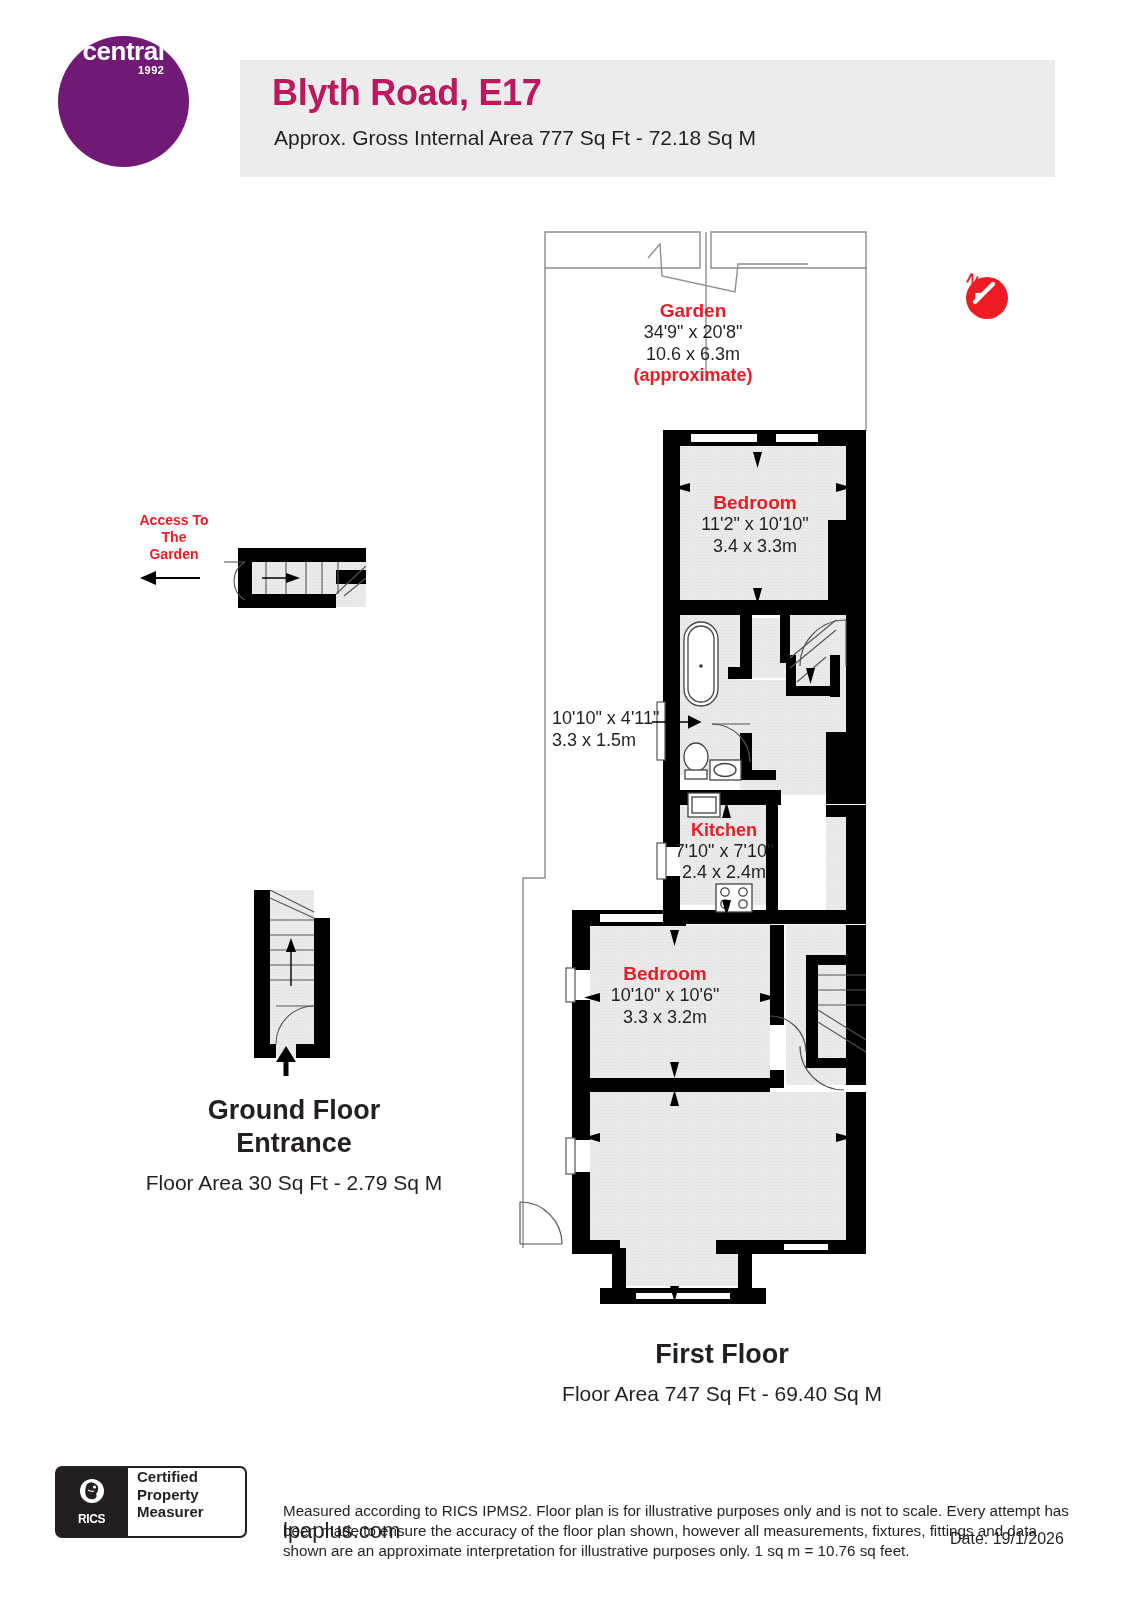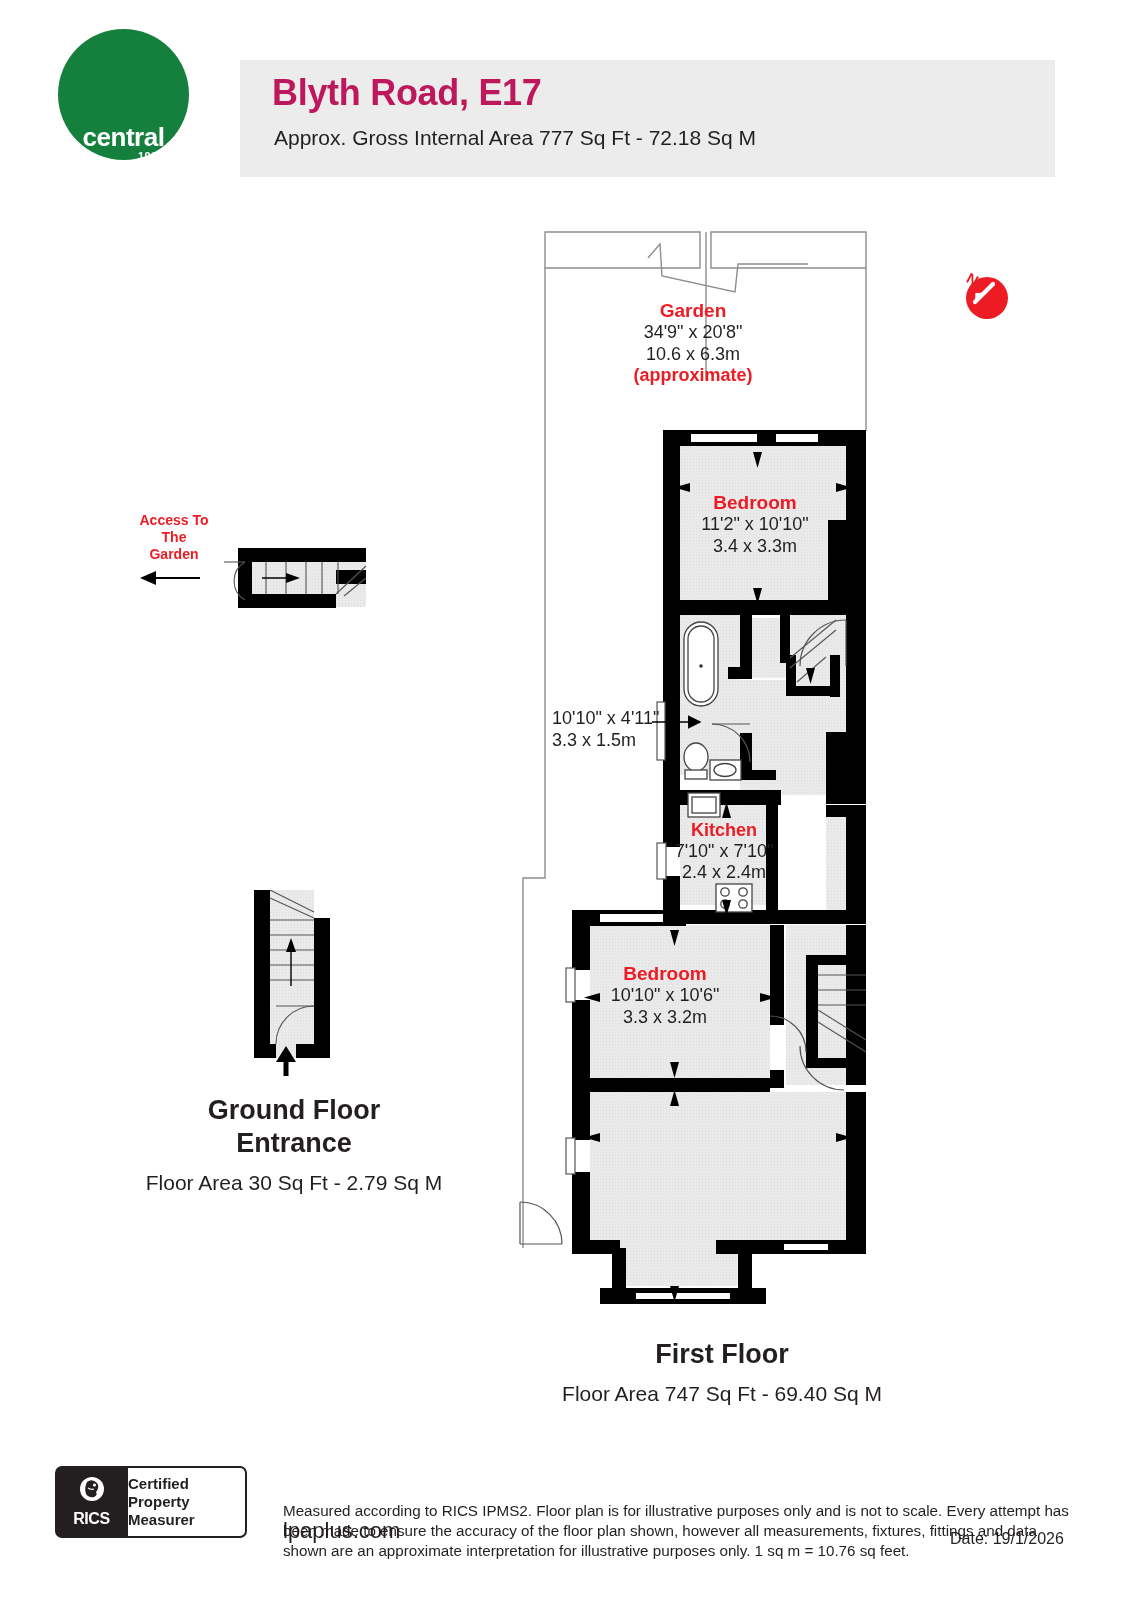--- a/index.html
+++ b/index.html
@@ -16,27 +16,27 @@
   }
   .page {
     position: absolute;
     inset: 0;
   }
 
   
   .logo-circle {
     position: absolute;
     left: 58px;
-    top: 29px;
+    top: 36px;
     width: 131px;
     height: 131px;
     border-radius: 50%;
-    background: #15803d;
+    background: #701a75;
     display: flex;
-    align-items: flex-end;
+    align-items: flex-start;
     justify-content: center;
   }
   .logo-inner {
     position: relative;
     text-align: center;
     transform: translateY(2px);
   }
   .logo-word {
     color: #ffffff;
     font-weight: bold;
@@ -179,32 +179,33 @@
     background: #231F20;
     border-radius: 7px 0 0 7px;
     position: relative;
     display: flex;
     flex-direction: column;
     align-items: center;
     justify-content: center;
   }
   .rics-word {
     color: #fff;
-    font-size: 16px;
+    font-size: 12px;
     font-weight: bold;
     letter-spacing: -0.4px;
     margin-top: 6px;
   }
   .rics-right {
     flex: 1;
     border: 2px solid #231F20;
     border-left: none;
     border-radius: 0 7px 7px 0;
     display: flex;
-    align-items: center;
+    align-items: flex-start;
+    padding-left: 9px;
     box-sizing: border-box;
   }
   .rics-right span {
     display: block;
     font-size: 15px;
     font-weight: bold;
     color: #231F20;
     line-height: 1.18;
   }
   .disclaimer {

